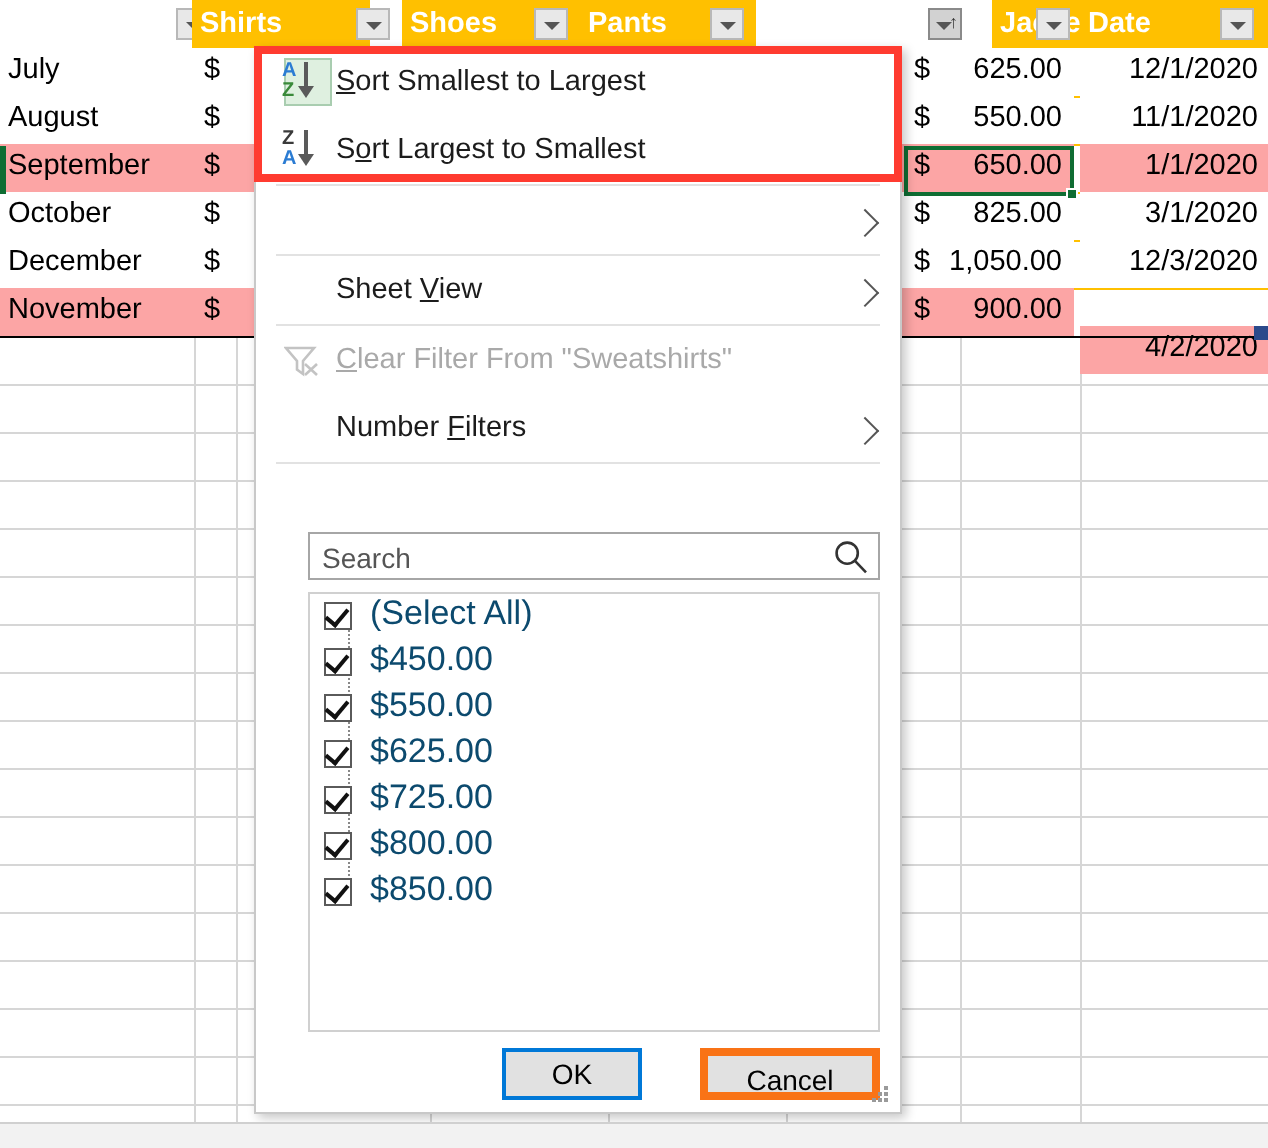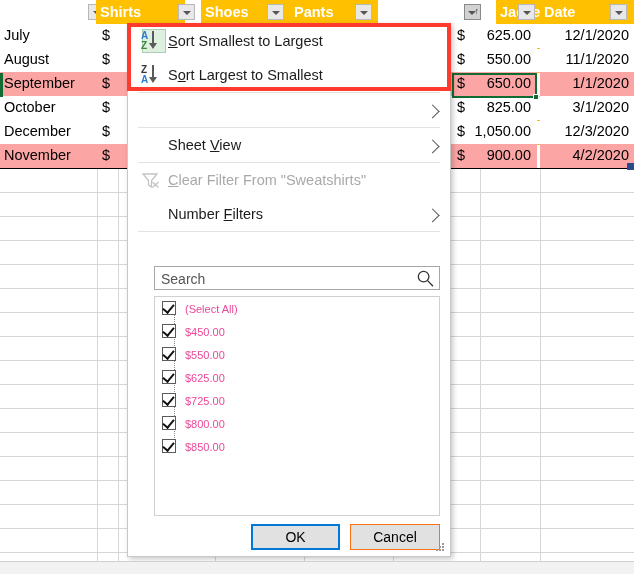--- a/index.html
+++ b/index.html
@@ -185,23 +185,23 @@
   .listbox{
     position:absolute;left:26px;top:272px;
     width:286px;height:220px;
     border:1px solid #d0d0d0;
     background:#fff;
     box-sizing:border-box;
     overflow:hidden;
   }
   .litem{
     position:relative;height:23px;
-    display:flex;align-items:center;
+    display:flex;
     padding-left:26px;
-    font-size:11px;color:#ec4899;
+    font-size:17px;color:#0c4a6e;
     cursor:pointer;
   }
   .cbx{
     position:absolute;left:26px;top:4px;
     width:14px;height:14px;
     border:1px solid #5a5a5a;
     background:#fff;
     box-sizing:border-box;
   }
   .cbx .tick{
@@ -222,21 +222,21 @@
     position:absolute;left:19px;
     width:7px;height:1px;
     background-image:linear-gradient(to right,#888 50%, transparent 50%);
     background-size:2px 1px;
   }
 
   
   .btn{
     position:absolute;height:26px;
     background:#e1e1e1;
-    border:1px solid #f97316;
+    border:4px solid #f97316;
     box-sizing:border-box;
     font-size:14px;
     color:#000;
     text-align:center;
     line-height:24px;
     cursor:pointer;
     font-family:"Liberation Sans", sans-serif;
   }
   .btn.primary{border:2px solid #0078d7;line-height:22px;}
   .grip{position:absolute;right:5px;bottom:4px;width:9px;height:9px;}
@@ -372,21 +372,21 @@
         </div>
         <div class="rule-gold" style="top: 144px;"></div>
         <div class="drow" style="top: 144px;">
           <div class="dcell band-gray" style="left: 0px; width: 97px; padding-left: 4px;">November</div>
           <div class="dcell band-gray" style="left: 97px; width: 21px; text-align: left; padding-left: 5px;">$</div>
           <div class="dcell band-gray" style="left: 118px; width: 334px;"></div>
           <div class="dcell money band-gray" style="left: 452px; width: 85px;">
             <span class="sym">$</span>
             <span class="amt">900.00</span>
           </div>
-          <div class="dcell datecell band-gray" style="left: 540px; width: 94px;">4/2/2020</div>
+          <div class="dcell datecell band-gray" style="left: 540px; width: 94px; margin-top: 19px;">4/2/2020</div>
         </div>
         <div class="rule-black" style="top: 168px;"></div>
       </div>
 
     <div class="greenstub" style="left:0px;top:73px;"></div>
     <div class="selbox" style="left:452px;top:73px;width:85px;height:25px;"></div>
     <div class="fillhandle" style="left:533px;top:94px;"></div>
     <div class="tablehandle" style="left:627px;top:163px;"></div>
   </div>
 
@@ -504,21 +504,21 @@
           <div class="litem">
             <span class="treeline-h" style="top: 11px; left: -7px;"></span>
             <span class="cbx" style="left: 7px;">
               <span class="tick"></span>
             </span>
             <span class="lbl" style="margin-left: 4px;">$850.00</span>
           </div>
         </div>
     </div>
 
-    <div class="btn primary" style="left:123px;top:500px;width:89px;">OK</div>
+    <div class="btn primary" style="left:123px;top:500px;width:70px;">OK</div>
     <div class="btn" style="left:222px;top:500px;width:90px;">Cancel</div>
 
     <div class="grip">
       <i style="left:6px;top:0;"></i>
         <i style="left:3px;top:3px;"></i>
         <i style="left:6px;top:3px;"></i>
       <i style="left:0px;top:6px;"></i>
         <i style="left:3px;top:6px;"></i>
         <i style="left:6px;top:6px;"></i>
     </div>

